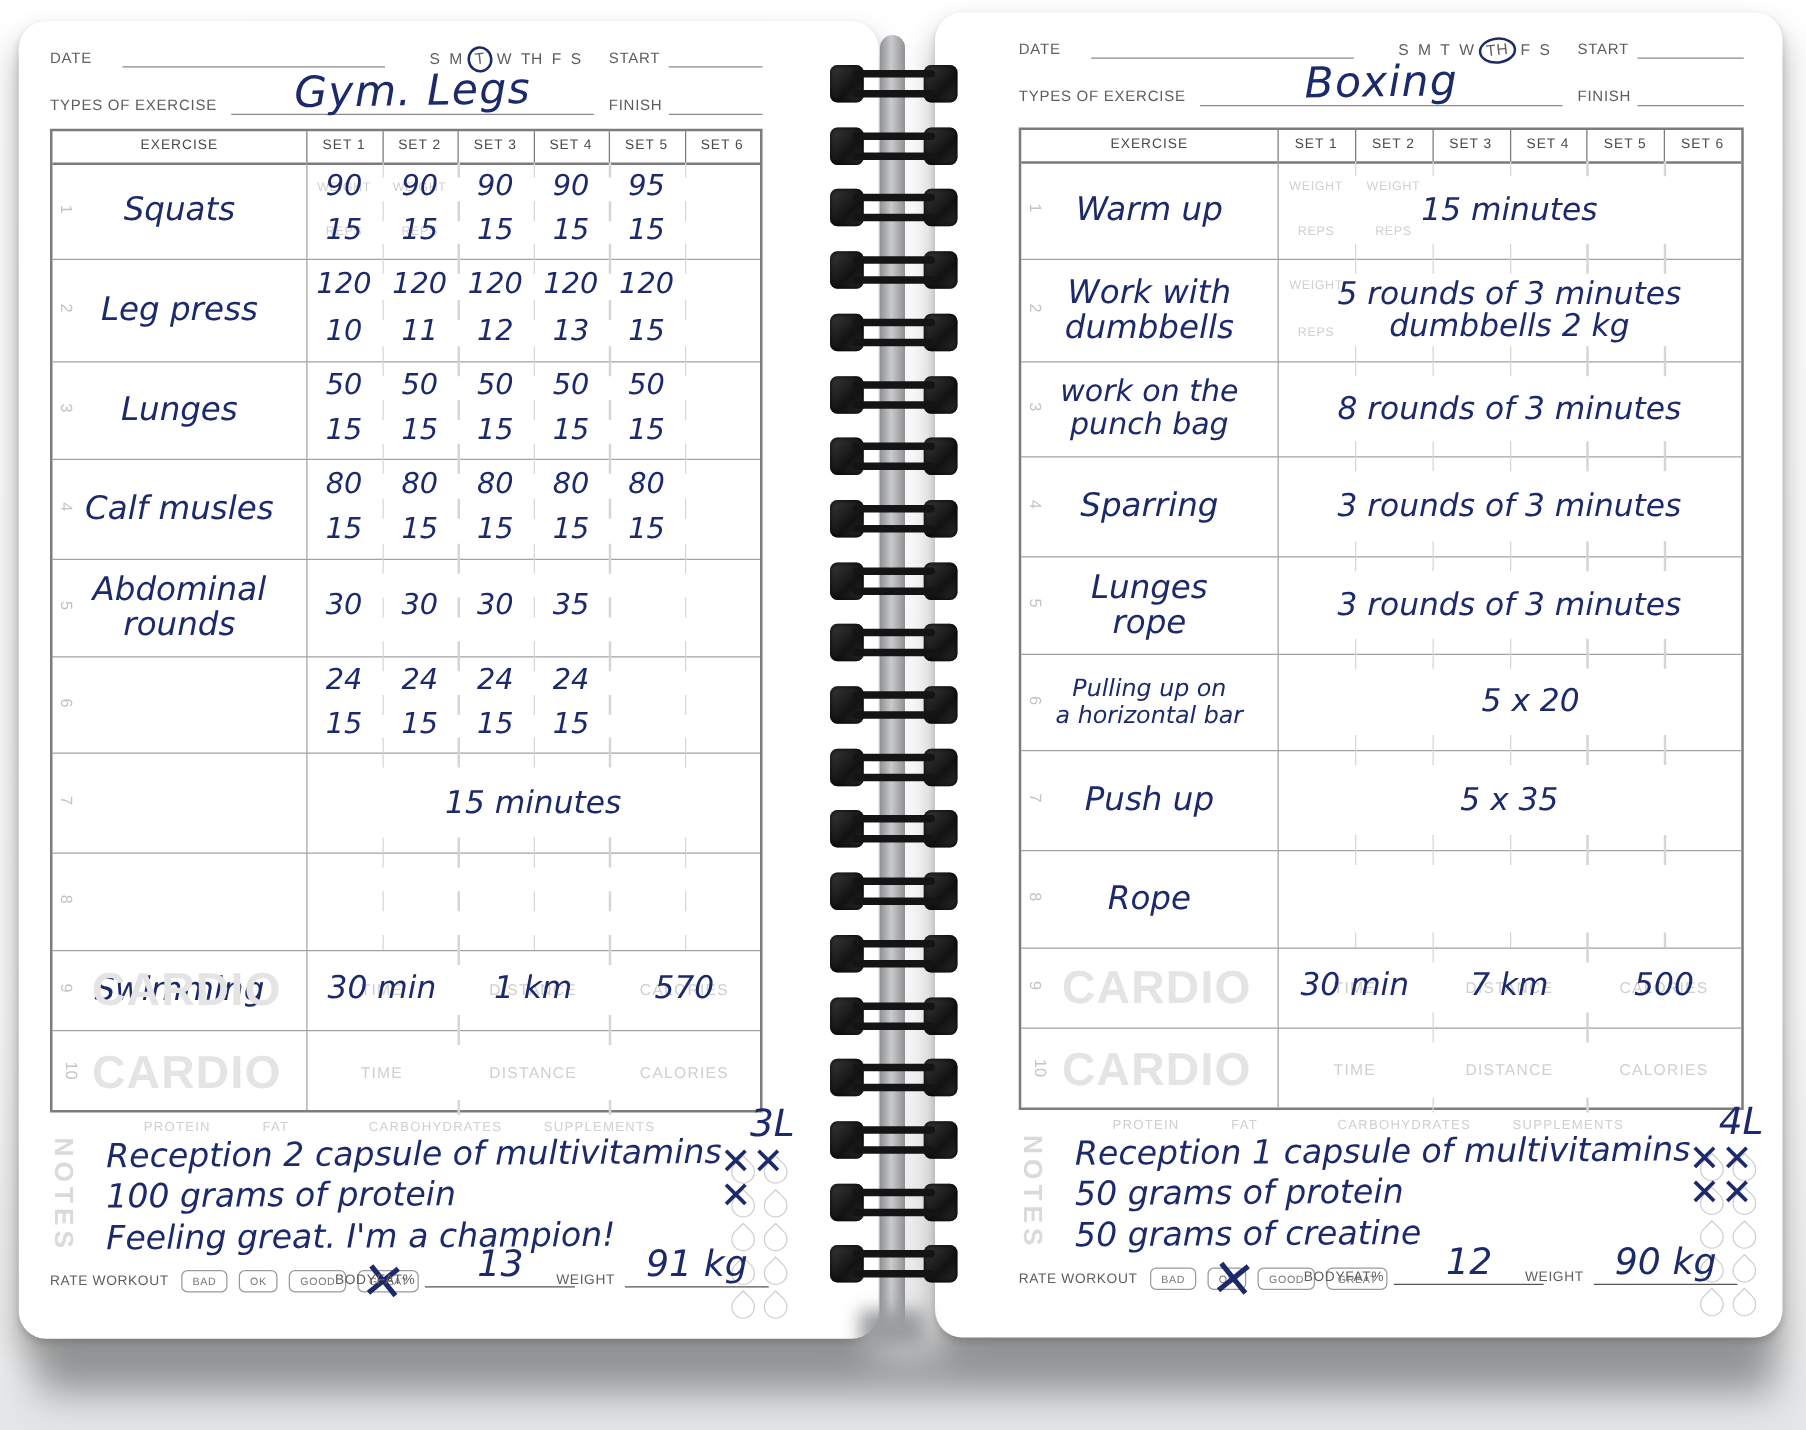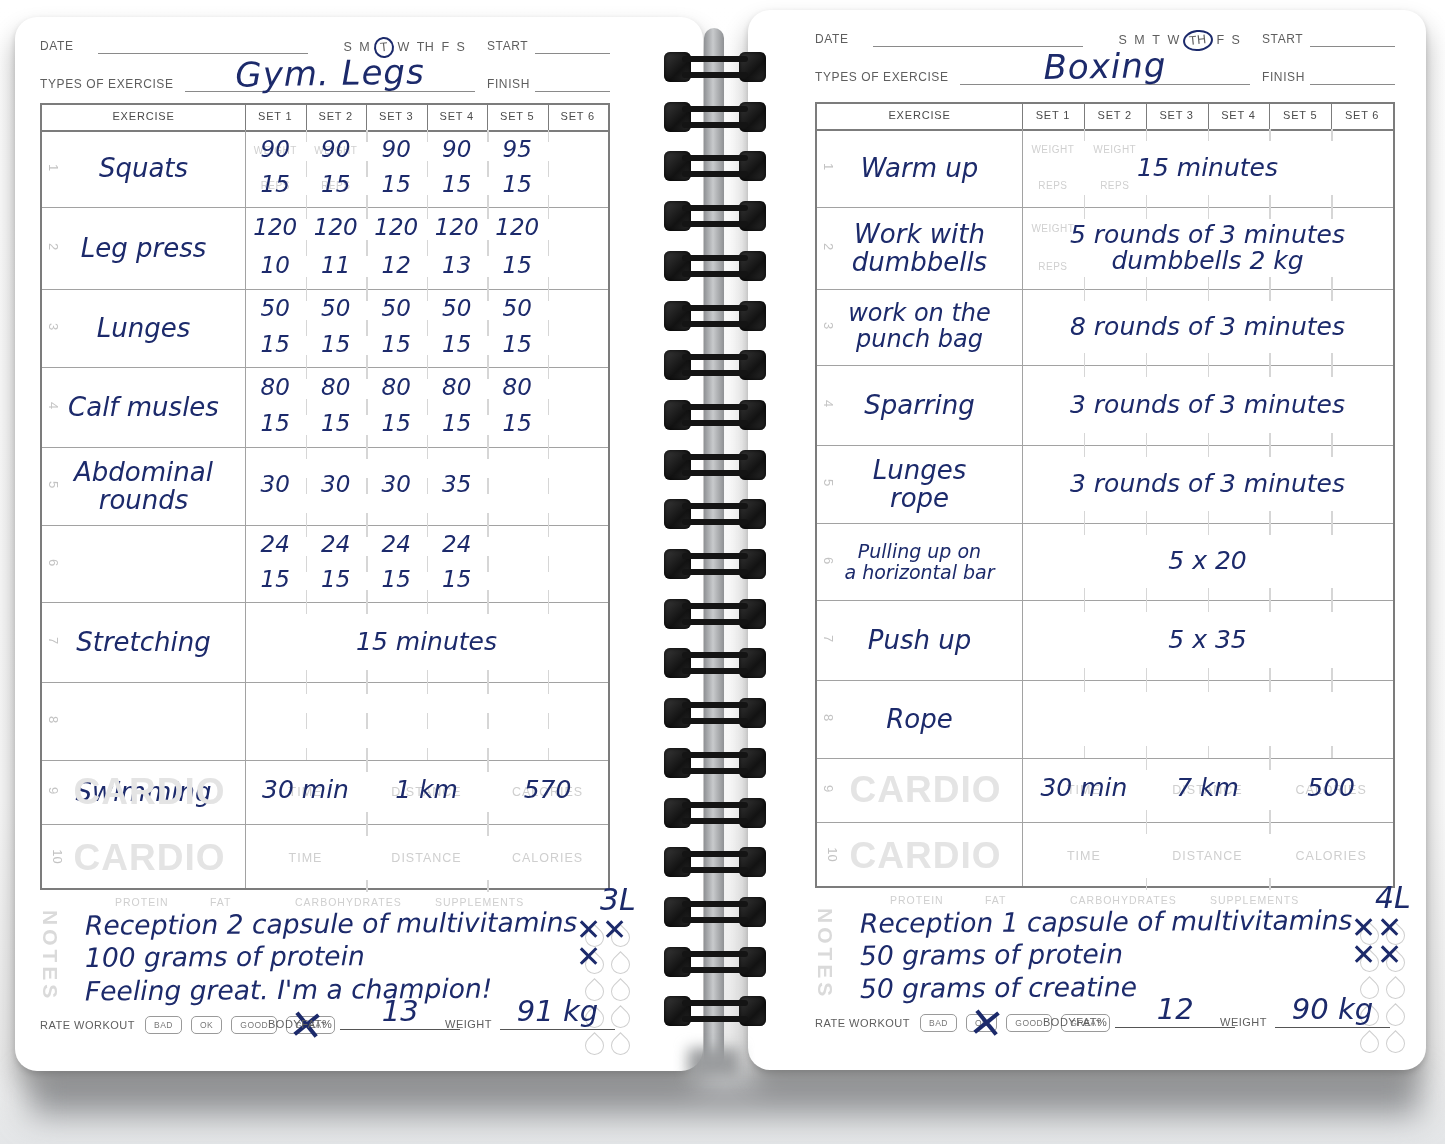--- a/index.html
+++ b/index.html
@@ -269,23 +269,20 @@
         <div class="cellv hw" style="left: 203px; top: 425.79px; width: 60.5px; position: absolute;">24</div>
         <div class="cellv hw" style="left: 263.5px; top: 425.79px; width: 60.5px; position: absolute;">24</div>
         <div class="cellv hw" style="left: 324px; top: 425.79px; width: 60.5px; position: absolute;">24</div>
         <div class="cellv hw" style="left: 384.5px; top: 425.79px; width: 60.5px; position: absolute;">24</div>
         <div class="cellv hw" style="left: 203px; top: 461.21px; width: 60.5px; position: absolute;">15</div>
         <div class="cellv hw" style="left: 263.5px; top: 461.21px; width: 60.5px; position: absolute;">15</div>
         <div class="cellv hw" style="left: 324px; top: 461.21px; width: 60.5px; position: absolute;">15</div>
         <div class="cellv hw" style="left: 384.5px; top: 461.21px; width: 60.5px; position: absolute;">15</div>
         <div class="rowline" style="left: 0px; top: 497px; width: 566px; position: absolute;"></div>
         <div class="num" style="left: 8px; top: 528px; position: absolute;">7</div>
-        <div class="exname hw" style="left: 6px; top: 497px; width: 191px; position: absolute; height: 80px; display: flex; flex-direction: column; justify-content: center;">
-          <div>Stretching</div>
-        </div>
         <div class="tick" style="left: 263.5px; top: 497px; width: 1.5px; height: 12px; position: absolute;"></div>
         <div class="tick" style="left: 263.5px; top: 565px; width: 1.5px; height: 12px; position: absolute;"></div>
         <div class="tick" style="left: 324px; top: 497px; width: 1.5px; height: 12px; position: absolute;"></div>
         <div class="tick" style="left: 324px; top: 565px; width: 1.5px; height: 12px; position: absolute;"></div>
         <div class="tick" style="left: 384.5px; top: 497px; width: 1.5px; height: 12px; position: absolute;"></div>
         <div class="tick" style="left: 384.5px; top: 565px; width: 1.5px; height: 12px; position: absolute;"></div>
         <div class="tick" style="left: 445px; top: 497px; width: 1.5px; height: 12px; position: absolute;"></div>
         <div class="tick" style="left: 445px; top: 565px; width: 1.5px; height: 12px; position: absolute;"></div>
         <div class="tick" style="left: 505.5px; top: 497px; width: 1.5px; height: 12px; position: absolute;"></div>
         <div class="tick" style="left: 505.5px; top: 565px; width: 1.5px; height: 12px; position: absolute;"></div>
@@ -538,21 +535,21 @@
         <div class="tick" style="left: 266.833px; top: 419px; width: 1.5px; height: 12px; position: absolute;"></div>
         <div class="tick" style="left: 266.833px; top: 484px; width: 1.5px; height: 12px; position: absolute;"></div>
         <div class="tick" style="left: 328.667px; top: 419px; width: 1.5px; height: 12px; position: absolute;"></div>
         <div class="tick" style="left: 328.667px; top: 484px; width: 1.5px; height: 12px; position: absolute;"></div>
         <div class="tick" style="left: 390.5px; top: 419px; width: 1.5px; height: 12px; position: absolute;"></div>
         <div class="tick" style="left: 390.5px; top: 484px; width: 1.5px; height: 12px; position: absolute;"></div>
         <div class="tick" style="left: 452.333px; top: 419px; width: 1.5px; height: 12px; position: absolute;"></div>
         <div class="tick" style="left: 452.333px; top: 484px; width: 1.5px; height: 12px; position: absolute;"></div>
         <div class="tick" style="left: 514.167px; top: 419px; width: 1.5px; height: 12px; position: absolute;"></div>
         <div class="tick" style="left: 514.167px; top: 484px; width: 1.5px; height: 12px; position: absolute;"></div>
-        <div class="spanv hw" style="left: 215px; top: 419px; width: 351px; position: absolute; height: 77px; display: flex; flex-direction: column; justify-content: center;">
+        <div class="spanv hw" style="left: 232px; top: 419px; width: 351px; position: absolute; height: 77px; display: flex; flex-direction: column; justify-content: center;">
           <div>5 x 20</div>
         </div>
         <div class="rowline" style="left: 0px; top: 496px; width: 576px; position: absolute;"></div>
         <div class="num" style="left: 8px; top: 527px; position: absolute;">7</div>
         <div class="exname hw" style="left: 6px; top: 496px; width: 193px; position: absolute; height: 80px; display: flex; flex-direction: column; justify-content: center;">
           <div>Push up</div>
         </div>
         <div class="tick" style="left: 266.833px; top: 496px; width: 1.5px; height: 12px; position: absolute;"></div>
         <div class="tick" style="left: 266.833px; top: 564px; width: 1.5px; height: 12px; position: absolute;"></div>
         <div class="tick" style="left: 328.667px; top: 496px; width: 1.5px; height: 12px; position: absolute;"></div>

